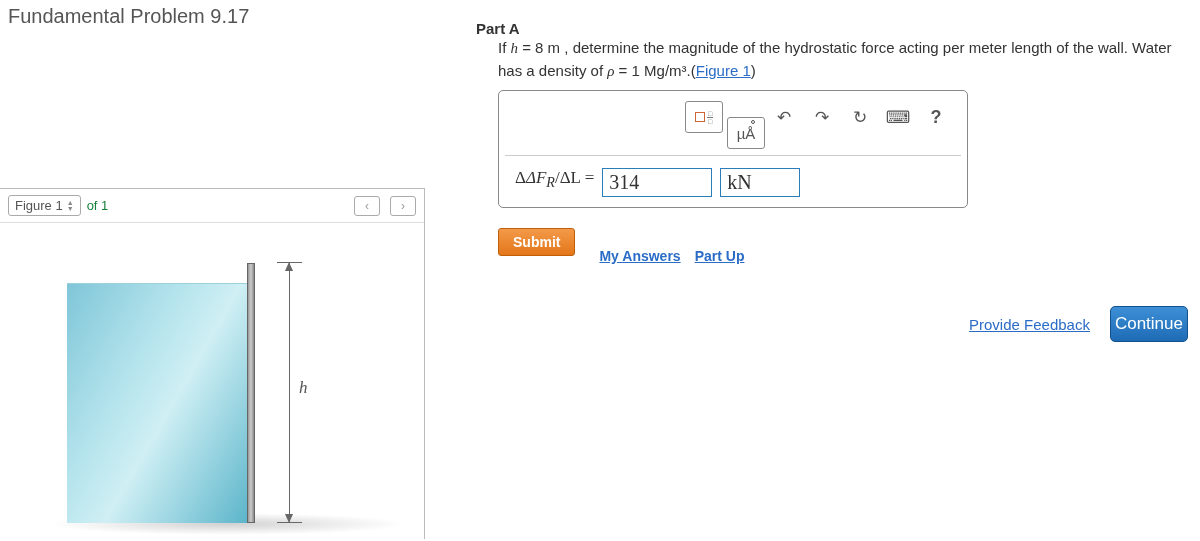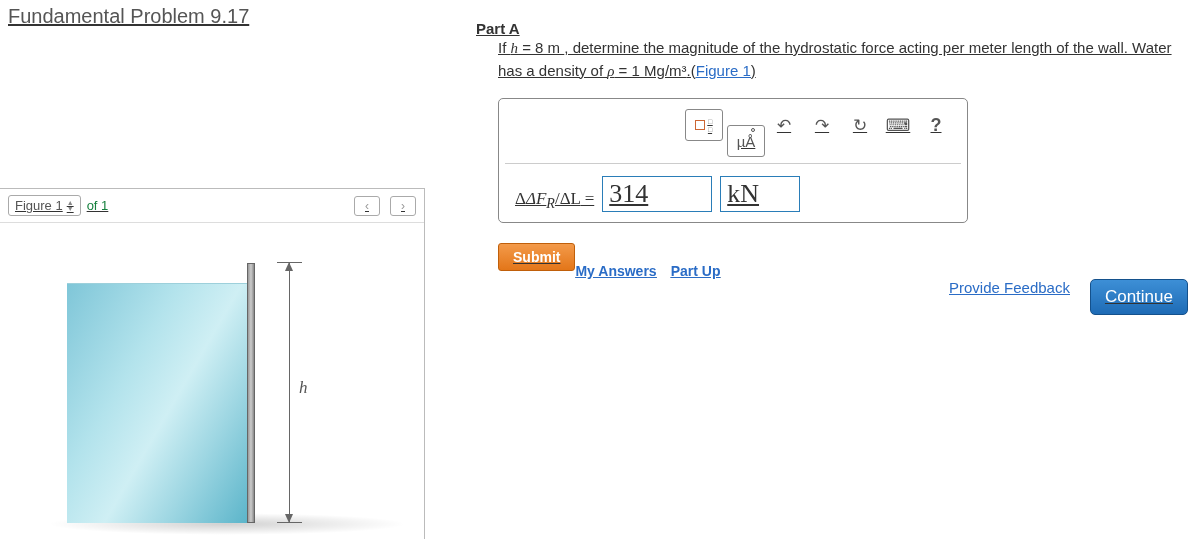--- a/index.html
+++ b/index.html
@@ -7,21 +7,20 @@
     margin: 0;
     font-family: Arial, Helvetica, sans-serif;
     font-size: 15px;
     color: #333;
     background: #fff;
   }
   .page {
     display: flex;
     width: 1200px;
     height: 539px;
-    text-decoration: underline;
   }
   .left-col {
     width: 460px;
     padding: 0 10px 0 0;
     position: relative;
   }
   .problem-title {
     font-size: 20px;
     color: #555;
     padding: 5px 8px;
@@ -165,21 +164,21 @@
     flex: 1;
     padding: 20px 6px 0 16px;
   }
   .part-title {
     font-weight: bold;
     font-size: 15px;
   }
   .question {
     margin-left: 22px;
     line-height: 1.5;
-    margin-bottom: 16px;
+    margin-bottom: 8px;
   }
   .question .math-it { font-style: italic; font-family: 'Times New Roman', serif; }
   .fig-link { color: #2a6cc6; text-decoration: underline; cursor: pointer; }
   .instruct {
     margin-left: 22px;
     font-weight: bold;
     margin-bottom: 16px;
   }
   .answer-box {
     margin-left: 22px;
@@ -229,45 +228,46 @@
     margin-top:16px;
   }
   .tb-mu .ring {
     position:absolute; top:2px; right:9px; width:4px;height:4px;border:1px solid #555;border-radius:50%;
   }
   .tb-icon { color: #555; font-size: 17px; }
   .tb-help { font-size: 18px; font-weight: bold; color:#555; }
 
   .answer-row {
     display: flex;
-    align-items: flex-end;
+    align-items: flex-start;
     gap: 8px;
     padding-left: 10px;
   }
   .answer-label {
     font-family: 'Times New Roman', serif;
     font-size: 17px;
     color: #333;
   }
   .value-input, .unit-input {
     border: 1.5px solid #2a7db8;
     font-family: 'Times New Roman', serif;
-    font-size: 26px;
+    font-size: 20px;
     padding: 2px 6px;
     color: #333;
     background: #fff;
   }
   .value-input { width: 110px; }
   .unit-input { width: 80px; }
 
   .submit-row {
     margin-left: 22px;
     margin-top: 12px;
     display: flex;
     align-items: center;
+    gap: 24px;
   }
   .submit-btn {
     background: linear-gradient(#f39a4a, #e37619);
     border: 1px solid #c05f0a;
     border-radius: 3px;
     color: #fff;
     font-weight: bold;
     font-size: 14px;
     padding: 5px 14px;
     cursor: pointer;
@@ -283,37 +283,38 @@
     border-radius: 5px;
     padding: 14px 16px;
     width: 470px;
     font-weight: bold;
     color: #333;
   }
 
   .footer-row {
     display: flex;
     justify-content: flex-end;
-    align-items: flex-start;
+    align-items: center;
     gap: 20px;
+    margin-top: 42px;
     padding-right: 6px;
   }
   .provide-fb {
     color: #2a6cc6;
     text-decoration: underline;
     cursor: pointer;
     font-size: 15px;
   }
   .continue-btn {
     background: linear-gradient(#3d8fd6, #1e6bb5);
     border: 1px solid #14518c;
     border-radius: 5px;
     color: #fff;
     font-size: 17px;
-    padding: 7px 14px;
+    padding: 7px 4px;
     cursor: pointer;
   }
 </style>
 </head>
 <body>
 
 <div class="page">
   <div class="left-col">
     <div class="problem-title">Fundamental Problem 9.17</div>
 

